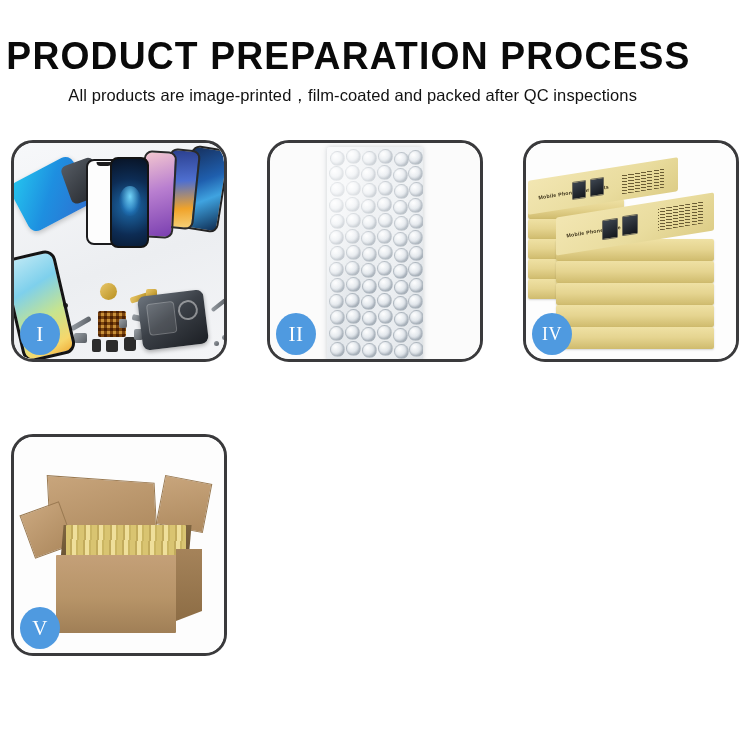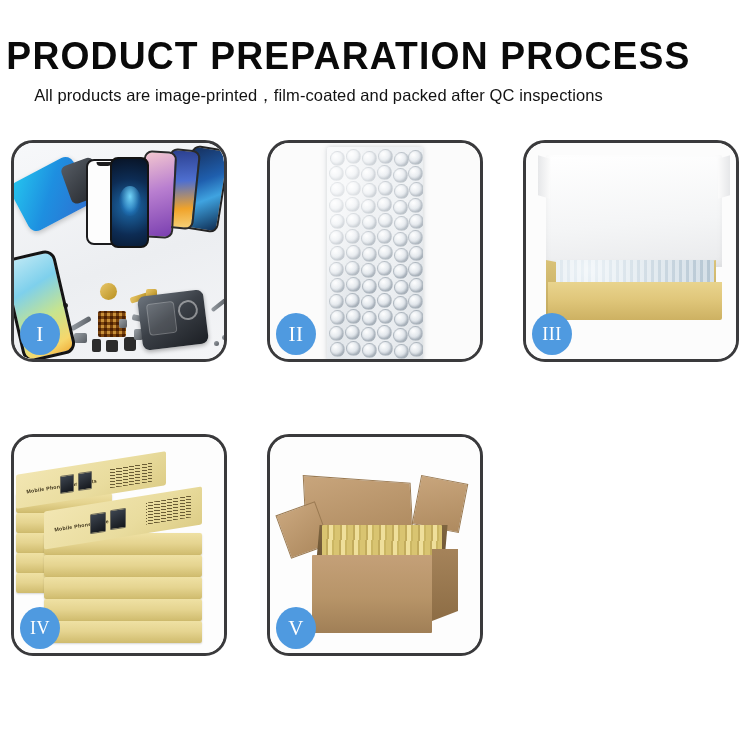--- a/index.html
+++ b/index.html
@@ -7,21 +7,21 @@
   body {
     width: 750px;
     height: 750px;
     background: #ffffff;
     font-family: "Liberation Sans", sans-serif;
     overflow: hidden;
     position: relative;
   }
 
   
-  .header { width: 637px; padding-top: 34px; text-align: center; }
+  .header { width: 637px; padding-top: 34px; text-align: right; }
 
   .main-title {
     font-family: "Liberation Sans", sans-serif;
     font-size: 38px;
     font-weight: bold;
     letter-spacing: 1.2px;
     color: #0a0a0a;
     line-height: 44px;
     white-space: nowrap;
     transform: scaleX(0.98);
@@ -463,30 +463,20 @@
           <div class="bub" style="left:19px;top:194px"></div>
           <div class="bub" style="left:35px;top:196px"></div>
           <div class="bub" style="left:51px;top:194px"></div>
           <div class="bub" style="left:67px;top:197px"></div>
           <div class="bub" style="left:82px;top:195px"></div>
       </div>
     </div>
     <div class="badge">II</div>
   </div>
 
-  <div class="panel">
-    <div class="photo p3">
-      <div class="m-lid"></div>
-      <div class="m-left-tab"></div>
-      <div class="m-right-tab"></div>
-      <div class="m-inner"></div>
-      <div class="m-front"></div>
-    </div>
-    <div class="badge small-text">III</div>
-  </div>
 
   <div class="panel">
     <div class="photo p4">
 
       <div class="stack-box" style="left:2px;top:56px;width:96px;height:20px;"></div>
       <div class="stack-box" style="left:2px;top:76px;width:96px;height:20px;"></div>
       <div class="stack-box" style="left:2px;top:96px;width:96px;height:20px;"></div>
       <div class="stack-box" style="left:2px;top:116px;width:96px;height:20px;"></div>
       <div class="stack-box" style="left:2px;top:136px;width:96px;height:20px;"></div>
 

